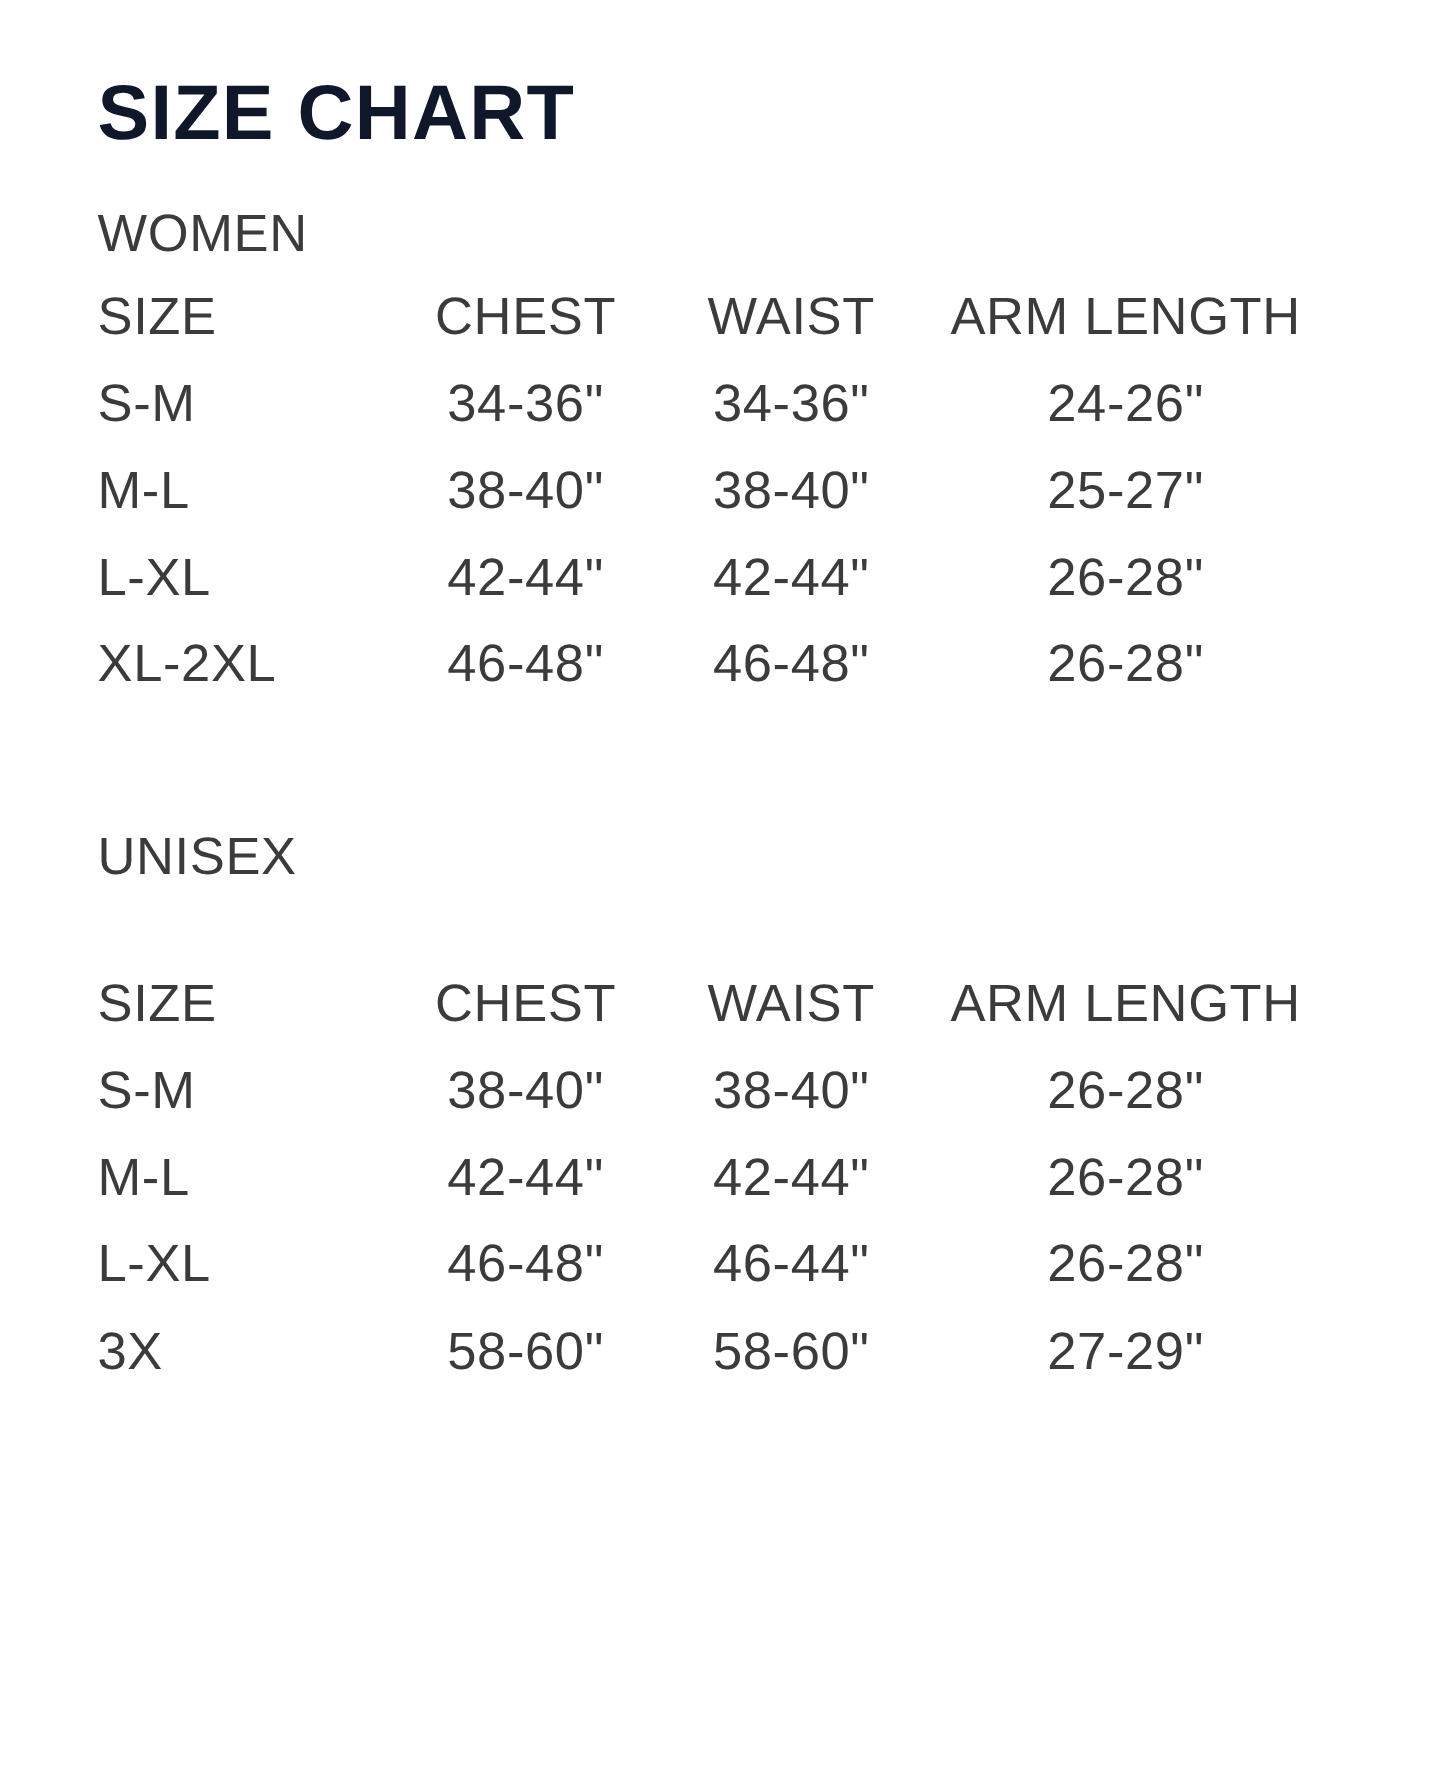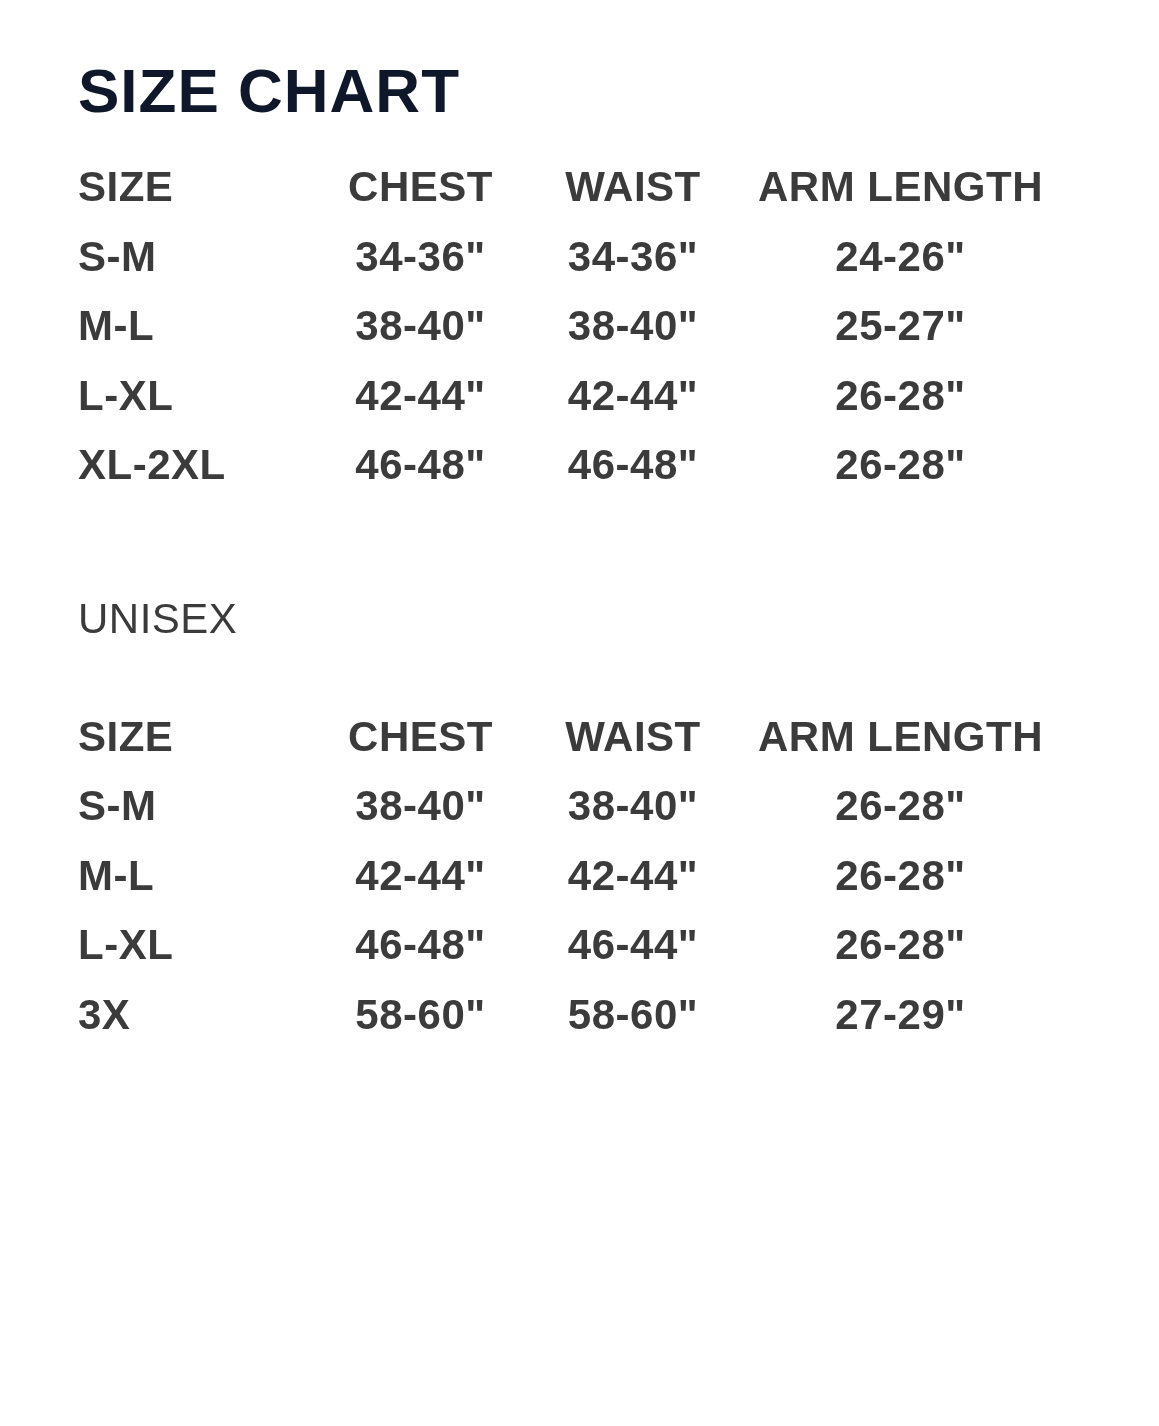--- a/index.html
+++ b/index.html
@@ -40,21 +40,21 @@
     width: 985px;
   }
   table.size-table col.c-size   { width: 235px; }
   table.size-table col.c-chest  { width: 215px; }
   table.size-table col.c-waist  { width: 210px; }
   table.size-table col.c-arm    { width: 325px; }
 
   table.size-table th,
   table.size-table td {
     font-size: 42px;
-    font-weight: bold;
+    font-weight: normal;
     color: #3b3b3b;
     padding: 0 0 25px 0;
     line-height: 1.06;
     letter-spacing: 0.5px;
     white-space: nowrap;
   }
   table.size-table th {
     text-align: left;
   }
   table.size-table th.th-chest,
@@ -76,20 +76,21 @@
   }
 </style>
 </head>
 <body>
 
 <div class="page">
 
   <h1 class="chart-title">SIZE CHART</h1>
 
   <div>
+    <div class="section-label">WOMEN</div>
     <table class="size-table">
       <colgroup>
         <col class="c-size">
           <col class="c-chest">
           <col class="c-waist">
           <col class="c-arm">
       </colgroup>
       <thead>
         <tr>
           <th class="th-size">SIZE</th>

